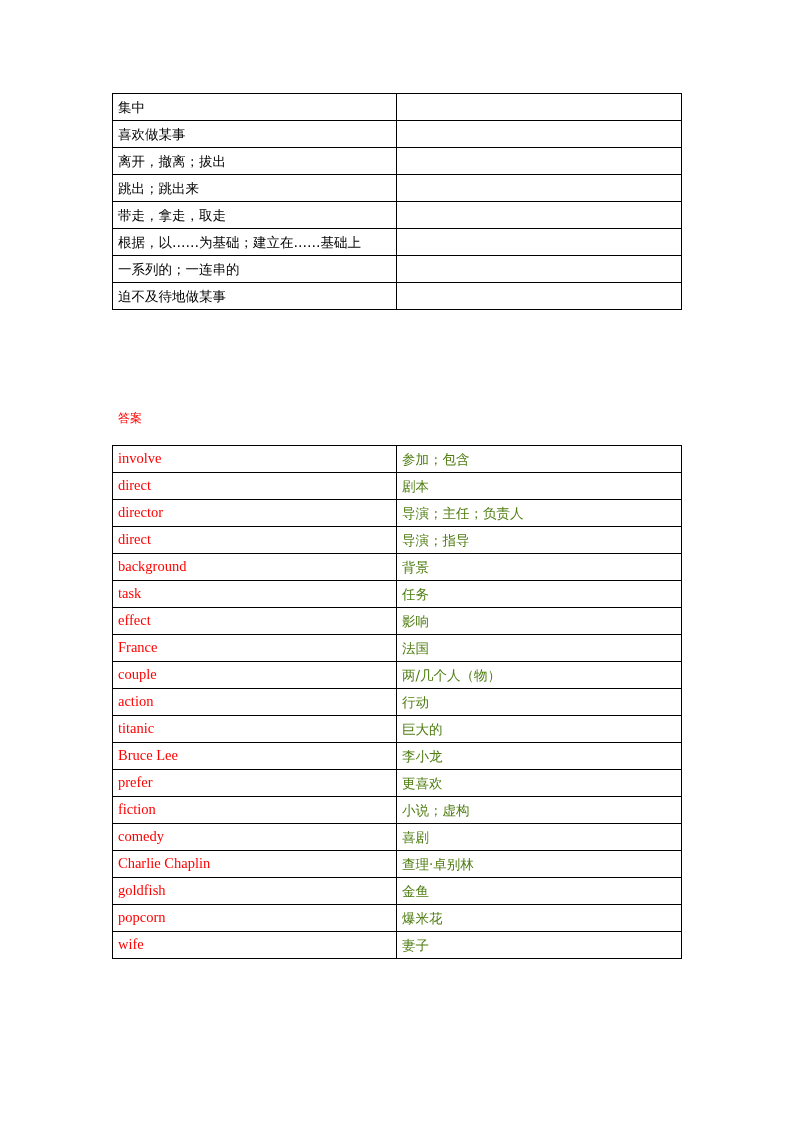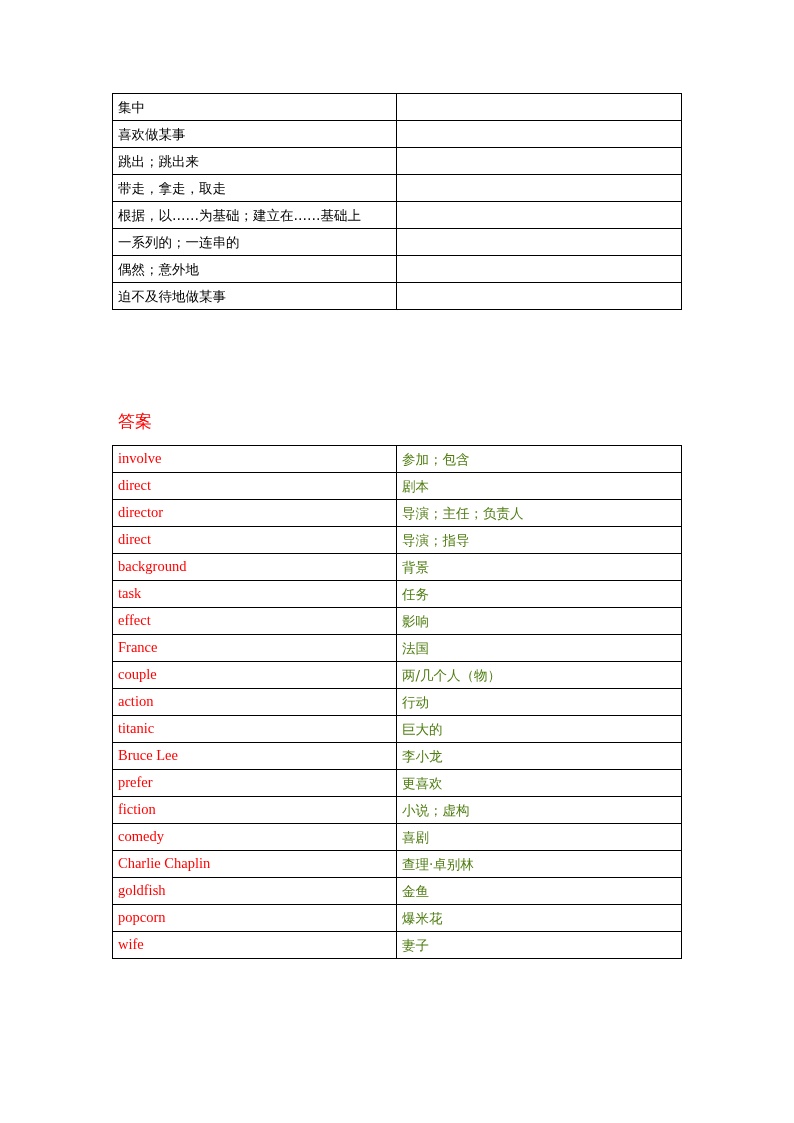--- a/index.html
+++ b/index.html
@@ -53,21 +53,21 @@
     font-size: 13.5px;
     color: #000000;
   }
 
   
   .answers-heading {
     position: absolute;
     left: 118px;
     top: 411px;
     font-family: "DejaVu Sans", "Liberation Sans", sans-serif;
-    font-size: 17px;
+    font-size: 12px;
     color: #ff0000;
     line-height: 1.2;
   }
 
   
   #table-answers {
     top: 445px;
   }
   #table-answers td {
     height: 26px;
@@ -96,37 +96,37 @@
     <tbody>
         <tr>
           <td class="prompt-cell">集中</td>
           <td class="answer-blank-cell"></td>
         </tr>
         <tr>
           <td class="prompt-cell">喜欢做某事</td>
           <td class="answer-blank-cell"></td>
         </tr>
         <tr>
+          <td class="prompt-cell">离开，撤离；拔出</td>
+          <td class="answer-blank-cell"></td>
+        </tr>
+        <tr>
           <td class="prompt-cell">跳出；跳出来</td>
           <td class="answer-blank-cell"></td>
         </tr>
         <tr>
           <td class="prompt-cell">带走，拿走，取走</td>
           <td class="answer-blank-cell"></td>
         </tr>
         <tr>
           <td class="prompt-cell">根据，以……为基础；建立在……基础上</td>
           <td class="answer-blank-cell"></td>
         </tr>
         <tr>
           <td class="prompt-cell">一系列的；一连串的</td>
-          <td class="answer-blank-cell"></td>
-        </tr>
-        <tr>
-          <td class="prompt-cell">偶然；意外地</td>
           <td class="answer-blank-cell"></td>
         </tr>
         <tr>
           <td class="prompt-cell">迫不及待地做某事</td>
           <td class="answer-blank-cell"></td>
         </tr>
       </tbody>
   </table>
 
   <div class="answers-heading">答案</div>

